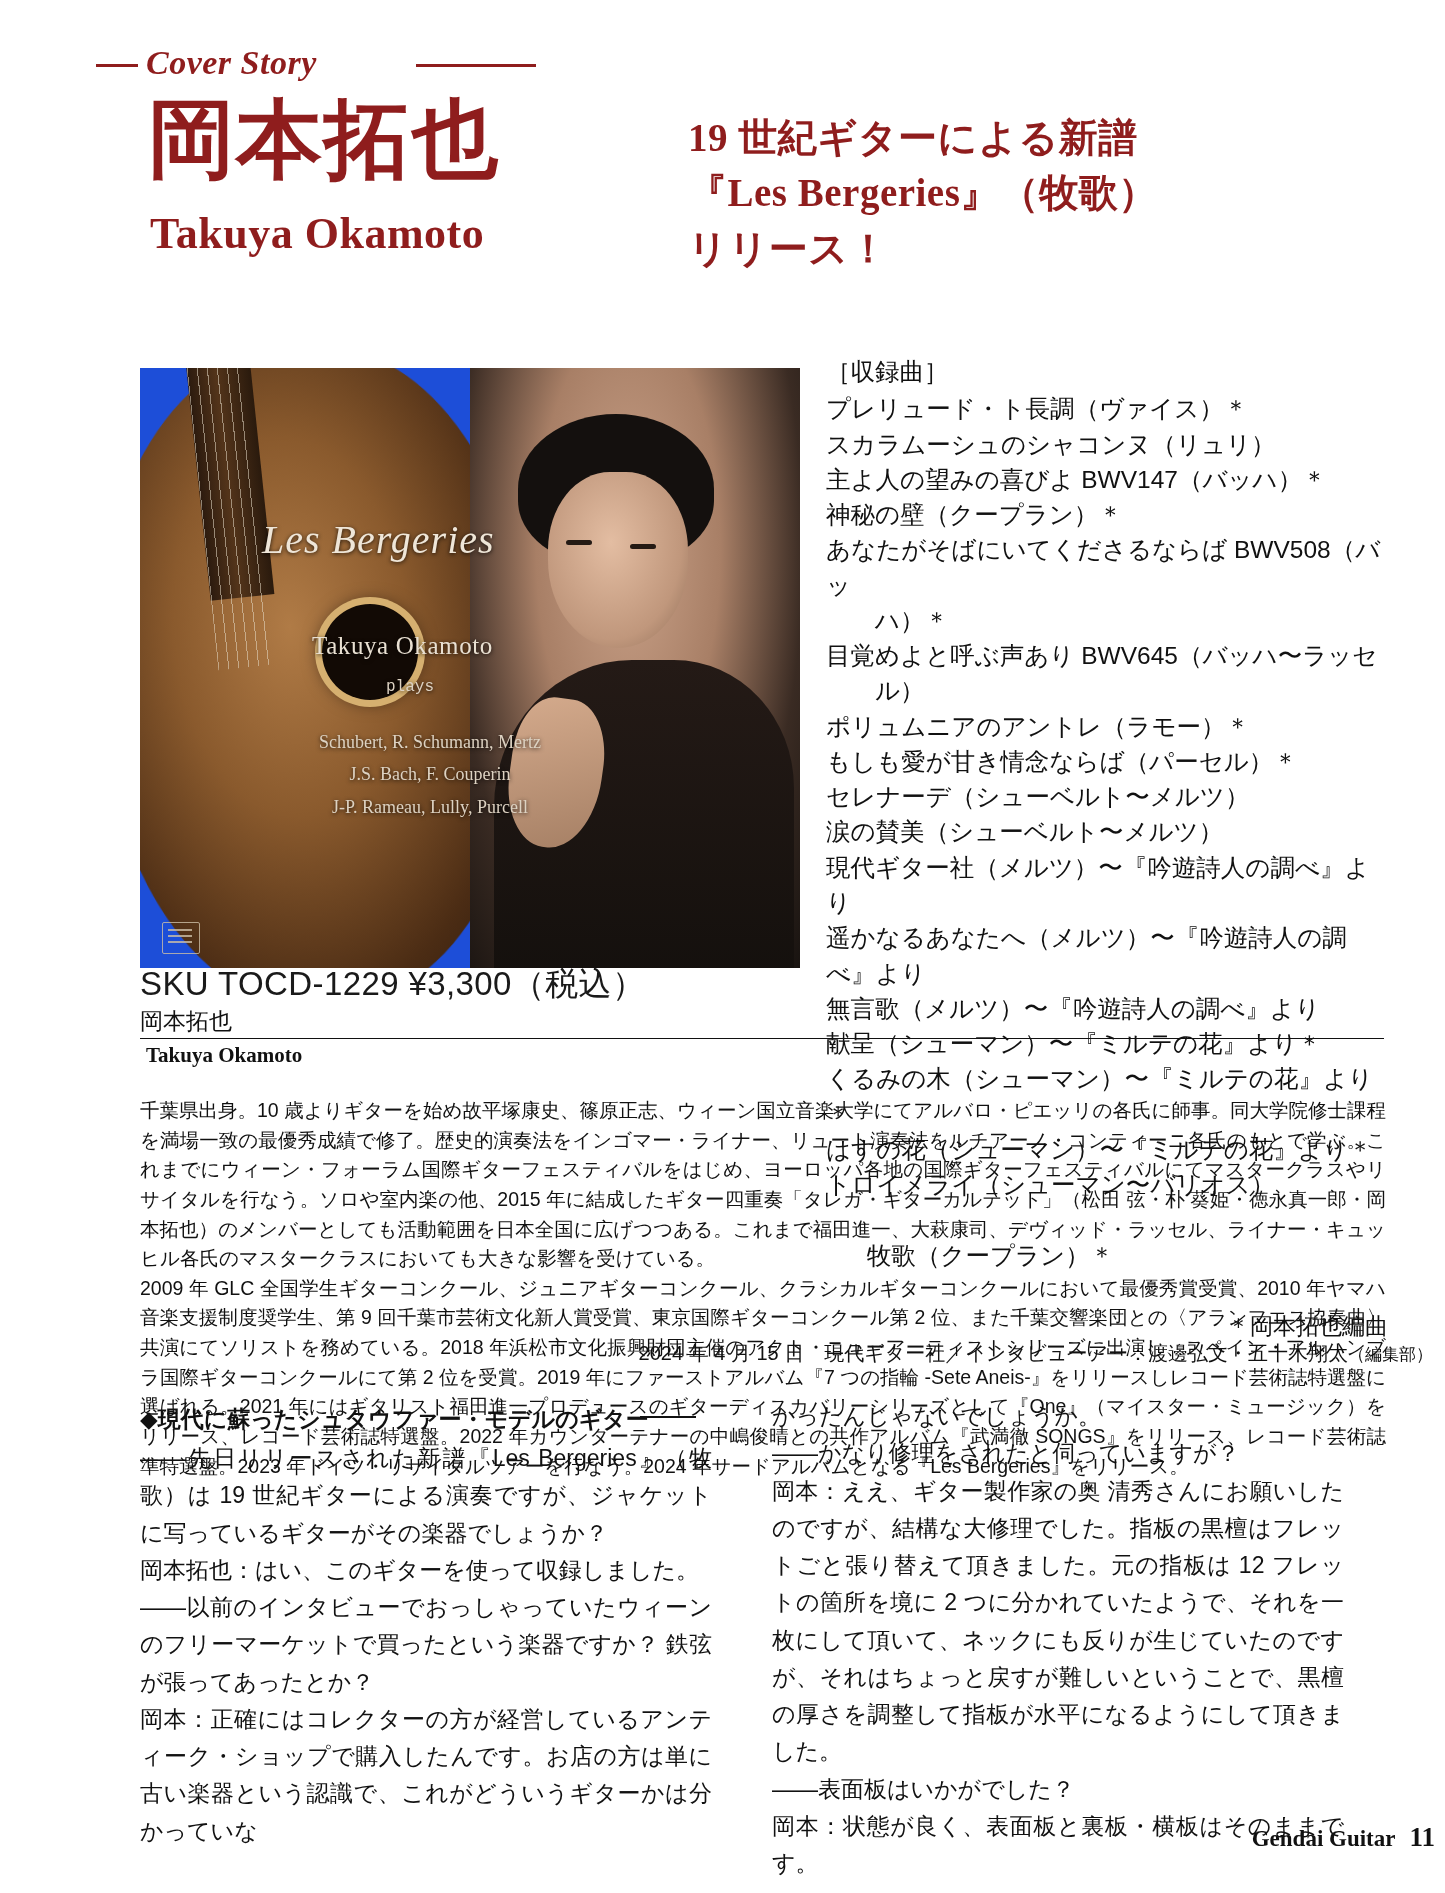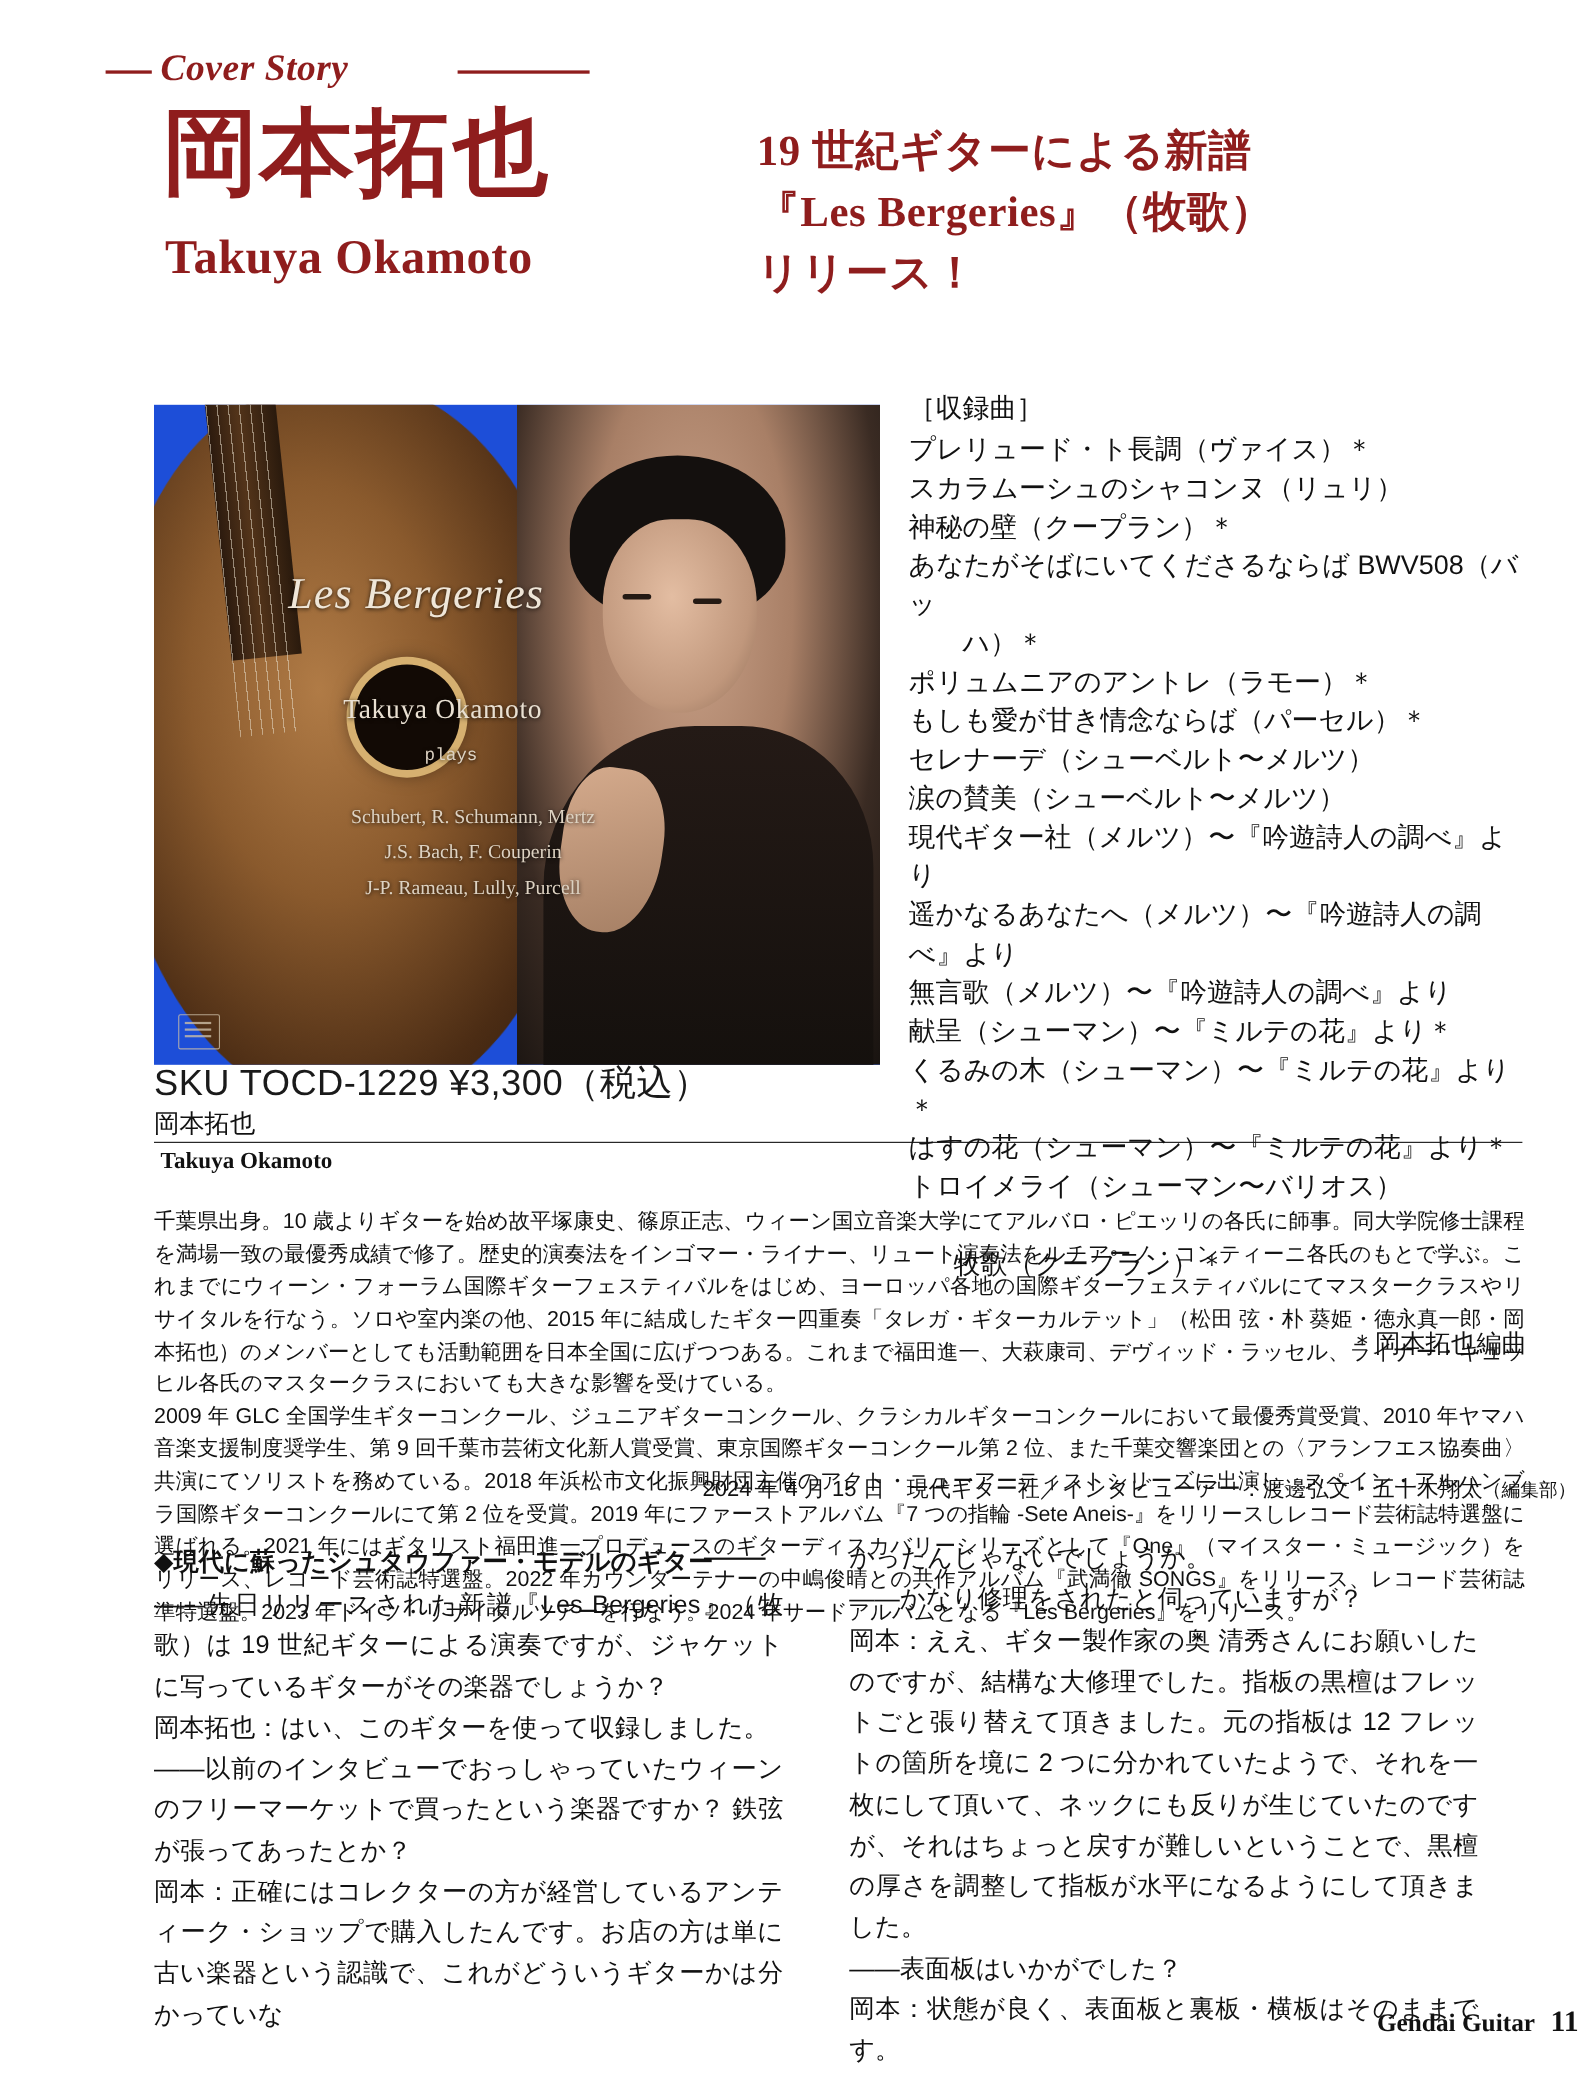--- a/index.html
+++ b/index.html
@@ -389,23 +389,26 @@
 J-P. Rameau,   Lully,   Purcell</div>
     <div class="art-label"></div>
   </div>
 
   <div class="sku-line">SKU  TOCD-1229   ¥3,300（税込）</div>
 
   <div class="tracklist">
     <div class="tl-head">［収録曲］</div>
     <div class="tl-item">プレリュード・ト長調（ヴァイス）＊</div>
     <div class="tl-item">スカラムーシュのシャコンヌ（リュリ）</div>
+    <div class="tl-item">主よ人の望みの喜びよ BWV147（バッハ）＊</div>
     <div class="tl-item">神秘の壁（クープラン）＊</div>
     <div class="tl-item">あなたがそばにいてくださるならば BWV508（バッ
 　　ハ）＊</div>
+    <div class="tl-item">目覚めよと呼ぶ声あり BWV645（バッハ〜ラッセ
+　　ル）</div>
     <div class="tl-item">ポリュムニアのアントレ（ラモー）＊</div>
     <div class="tl-item">もしも愛が甘き情念ならば（パーセル）＊</div>
     <div class="tl-item">セレナーデ（シューベルト〜メルツ）</div>
     <div class="tl-item">涙の賛美（シューベルト〜メルツ）</div>
     <div class="tl-item">現代ギター社（メルツ）〜『吟遊詩人の調べ』より</div>
     <div class="tl-item">遥かなるあなたへ（メルツ）〜『吟遊詩人の調べ』より</div>
     <div class="tl-item">無言歌（メルツ）〜『吟遊詩人の調べ』より</div>
     <div class="tl-item">献呈（シューマン）〜『ミルテの花』より＊</div>
     <div class="tl-item">くるみの木（シューマン）〜『ミルテの花』より＊</div>
     <div class="tl-item">はすの花（シューマン）〜『ミルテの花』より＊</div>

